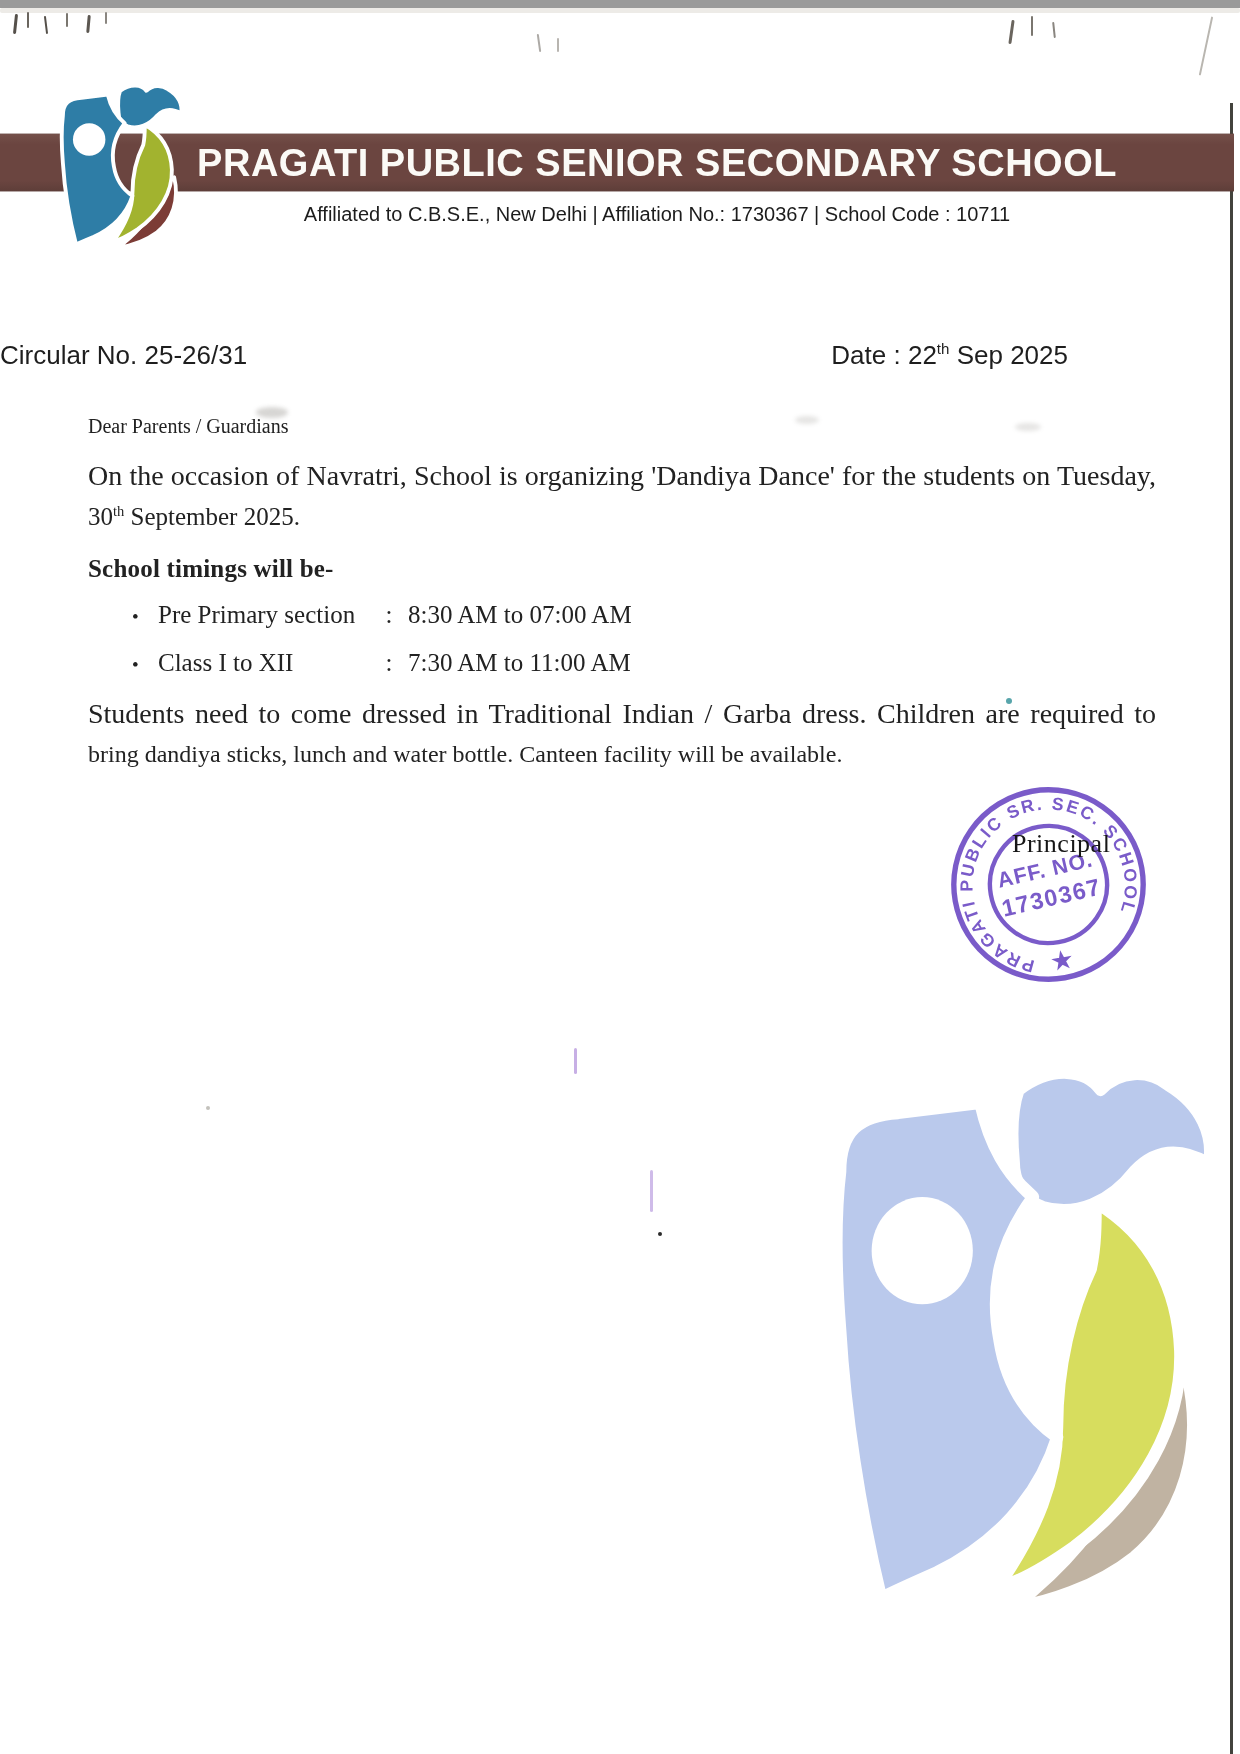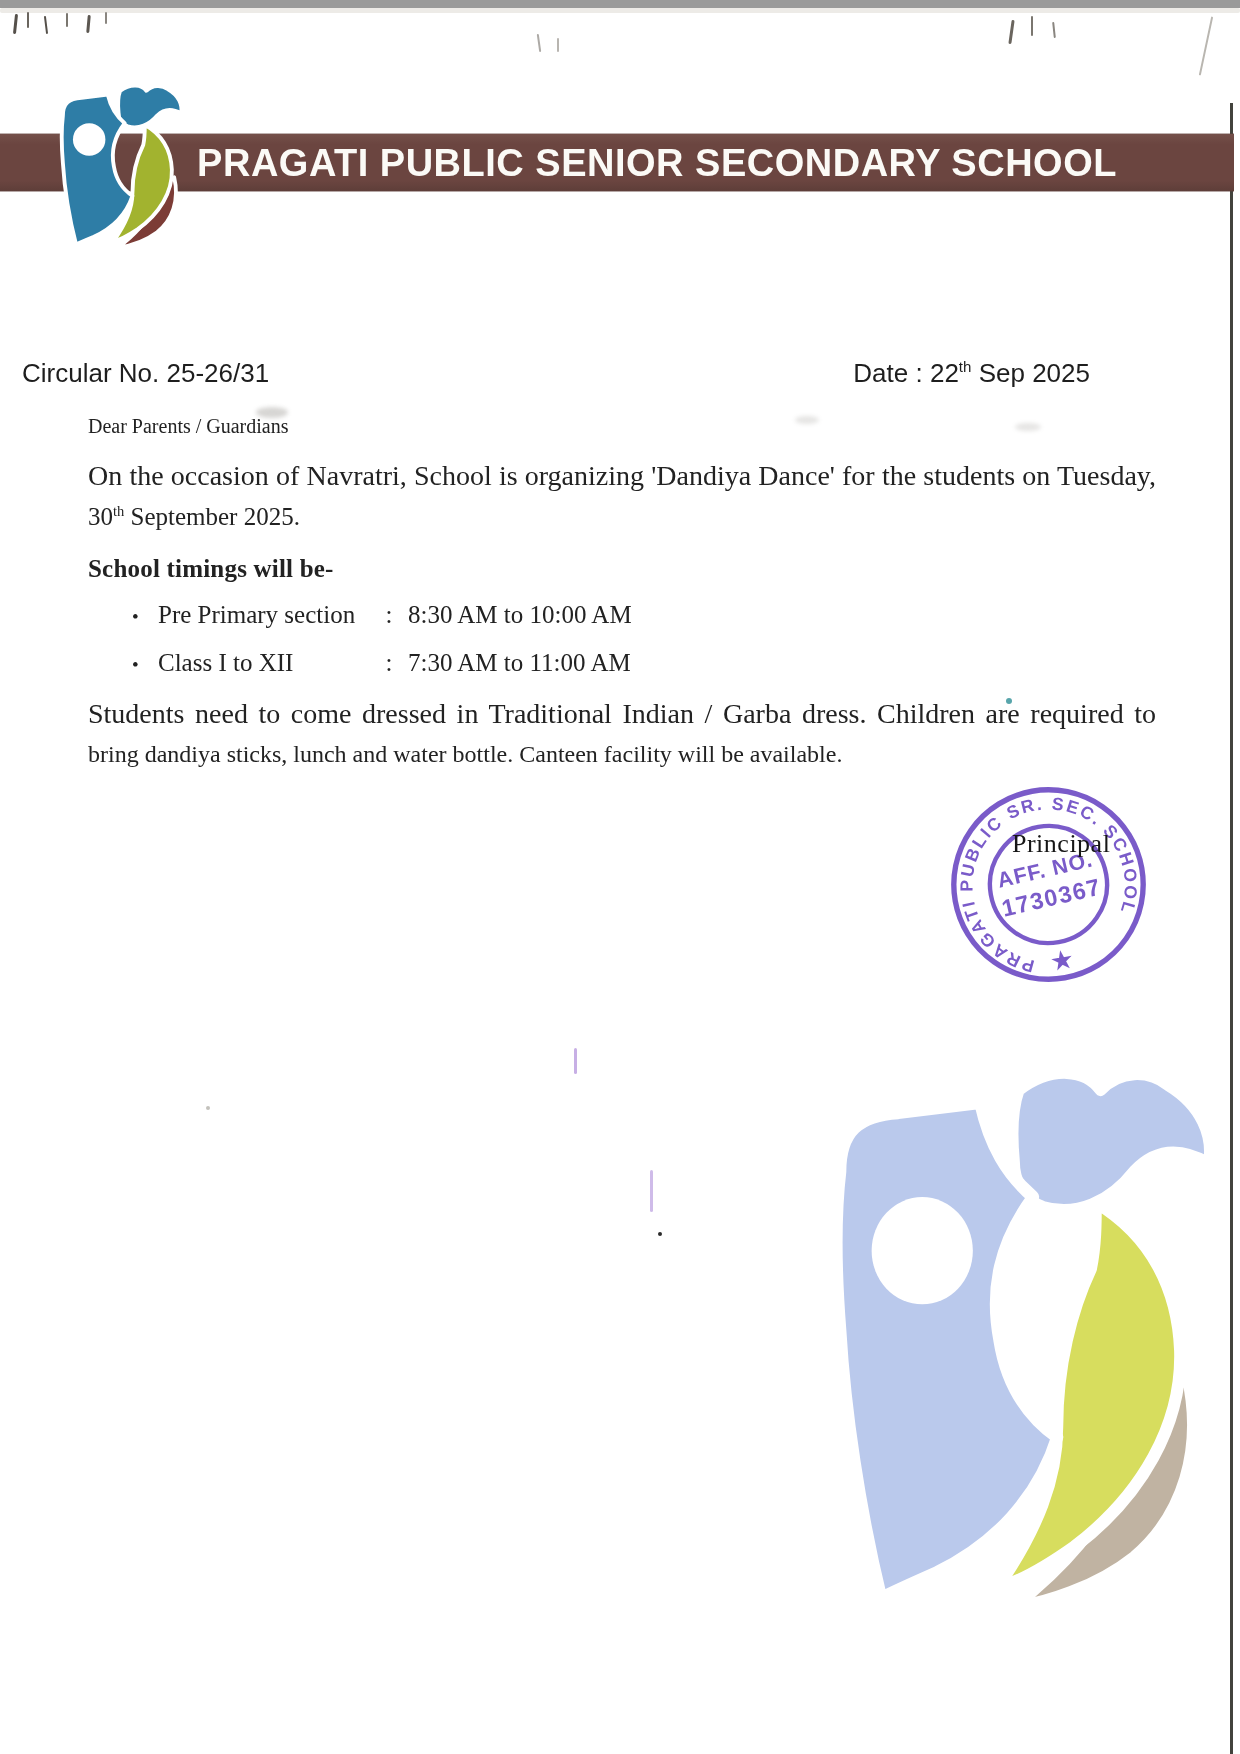--- a/index.html
+++ b/index.html
@@ -29,23 +29,23 @@
   .sub1{top:195px; font-size:20px;}
   .sub2{top:221px; font-size:20px;}
   .logo-header{position:absolute; left:34px; top:72px; width:166px; height:170px; z-index:3;}
   .logo-watermark{position:absolute; left:768px; top:1046px; width:482px; height:562px; z-index:0;}
   .logo-header{--c-blue:#2e7da6; --c-green:#a2b32f; --c-accent:#7c3c36;}
   .logo-watermark{--c-blue:#bac9ec; --c-green:#d7dd5e; --c-accent:#c0b3a2;}
 
   
   .content{position:absolute; left:88px; top:0; width:1068px; z-index:2;}
   .row-meta{
-    position:absolute; left:0; top:350px; width:1068px;
+    position:absolute; left:0; top:332px; width:1068px;
     display:flex; justify-content:space-between;
-    font-family:"Liberation Sans", sans-serif; font-size:26px; color:#1e1e1e;padding-left:22px;
+    font-family:"Liberation Sans", sans-serif; font-size:26px; color:#1e1e1e;
   }
   sup{font-size:58%; vertical-align:super; line-height:0;}
   .greeting{position:absolute; left:0; top:407px; font-size:20px;}
   .jline{position:absolute; left:0; width:1068px; font-size:28px;
          white-space:nowrap; text-align:justify; text-align-last:justify;}
   .nline{position:absolute; left:0; font-size:24px; white-space:nowrap;}
   .p1l1{top:452px;} .p1l2{top:495px; font-size:25px;}
   .heading{position:absolute; left:0; top:547px; font-size:25px; font-weight:700; letter-spacing:.2px;}
   .bullet-row{position:absolute; left:44px; display:flex; font-size:25px; align-items:baseline;}
   .b1{top:593px;} .b2{top:641px;}
@@ -122,20 +122,21 @@
     <div class="edge-right"></div>
     <div class="corner-sliver"></div>
   </div>
 
   <svg class="logo-watermark" viewBox="0 0 200 220" preserveAspectRatio="none">
     <use href="#logo-shapes"></use>
   </svg>
 
   <div class="banner"></div>
   <div class="banner-title">PRAGATI PUBLIC SENIOR SECONDARY SCHOOL</div>
+  <div class="sub1">Affiliated to C.B.S.E., New Delhi | Affiliation No.: 1730367 | School Code : 10711</div>
   <svg class="logo-header" viewBox="0 0 200 220">
     <use href="#logo-shapes"></use>
   </svg>
 
   <div class="row-meta">
     <span>Circular No. 25-26/31</span>
     <span><span>Date : 22</span><sup>th</sup><span> Sep 2025</span></span>
   </div>
 
   <div class="content">
@@ -143,21 +144,21 @@
 
     <div class="jline p1l1">On the occasion of Navratri, School is organizing 'Dandiya Dance' for the students on Tuesday,</div>
     <div class="nline p1l2"><span>30</span><sup>th</sup><span> September 2025.</span></div>
 
     <div class="heading">School timings will be-</div>
 
     <div class="bullet-row b1">
       <span class="bullet-dot">•</span>
       <span class="bullet-label">Pre Primary section</span>
       <span class="bullet-colon">:</span>
-      <span>8:30 AM to 10:00 AM</span>
+      <span>8:30 AM to 07:00 AM</span>
     </div>
     <div class="bullet-row b2">
       <span class="bullet-dot">•</span>
       <span class="bullet-label">Class I to XII</span>
       <span class="bullet-colon">:</span>
       <span>7:30 AM to 11:00 AM</span>
     </div>
 
     <div class="jline p2l1">Students need to come dressed in Traditional Indian / Garba dress. Children are required to</div>
     <div class="nline p2l2">bring dandiya sticks, lunch and water bottle. Canteen facility will be available.</div>

